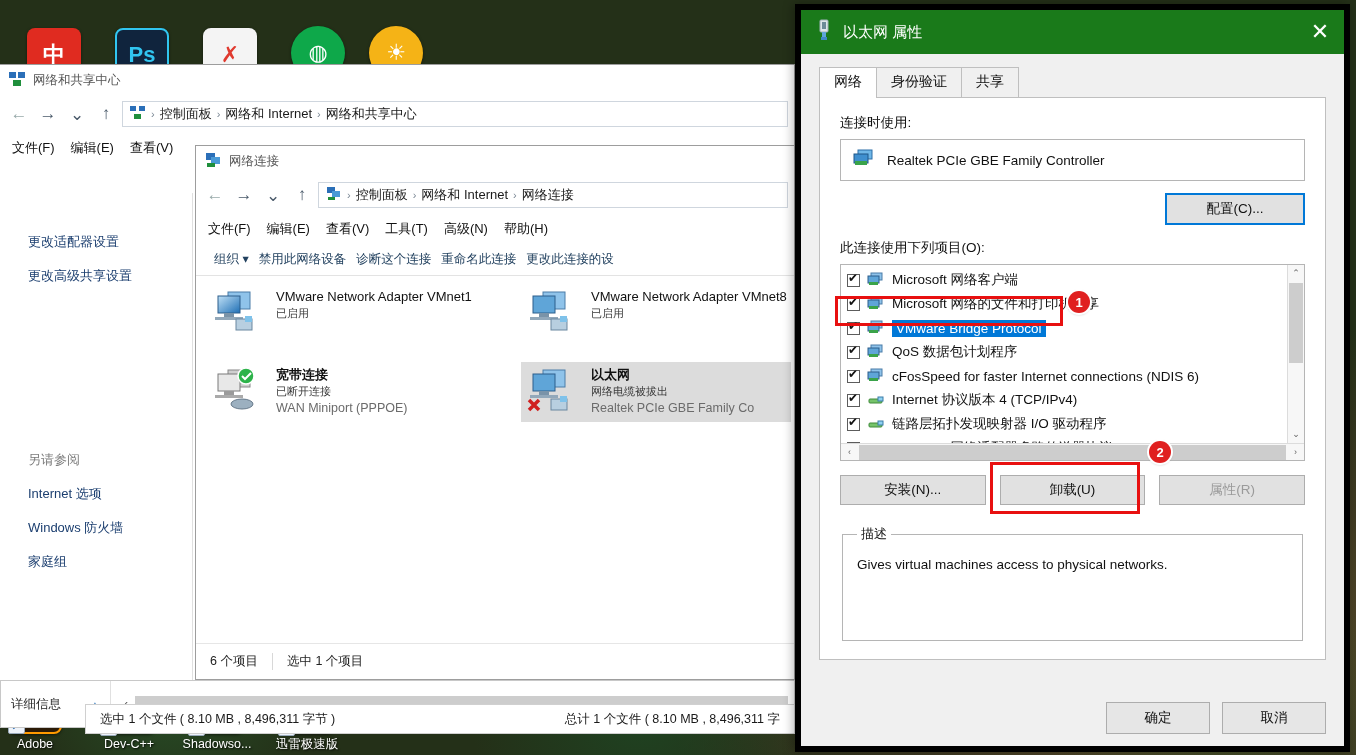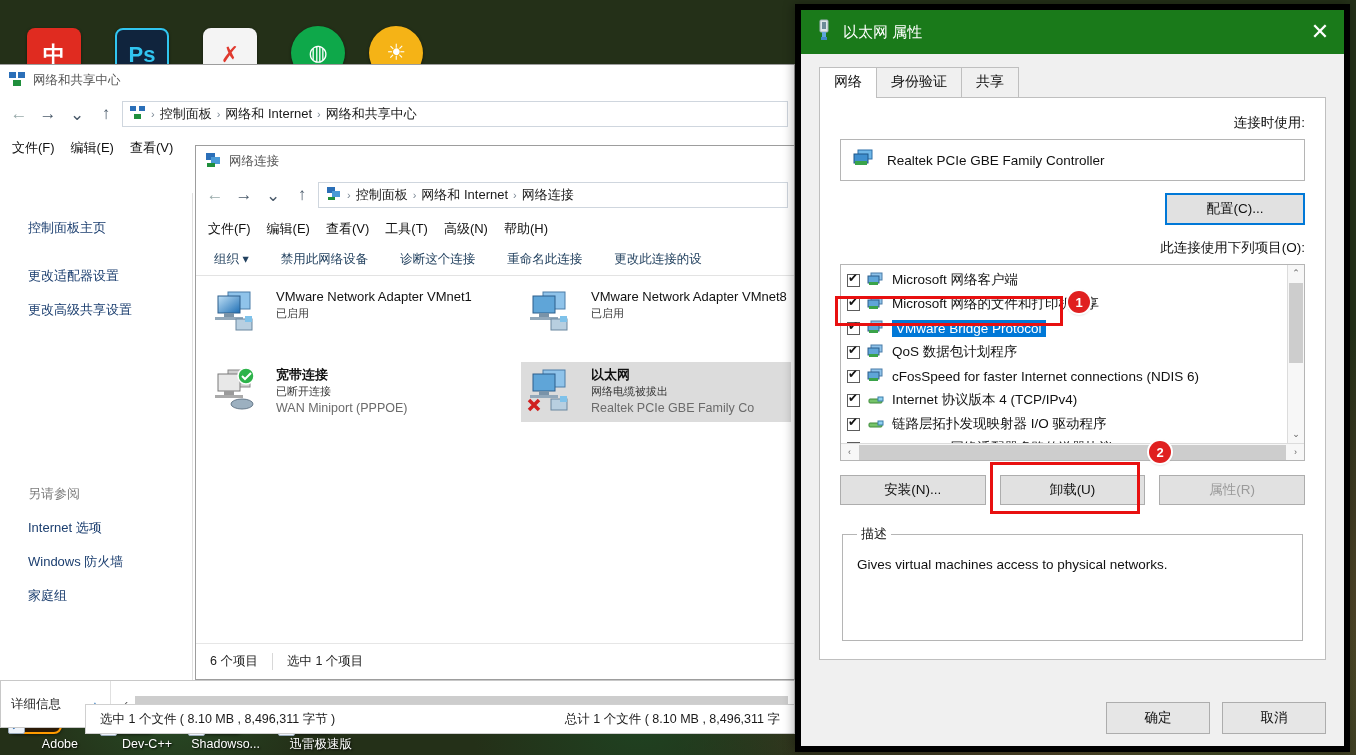--- a/index.html
+++ b/index.html
@@ -61,21 +61,21 @@
   }
   .nav-btn.active { color: #4a5a6a; }
   .crumb-box {
     flex: 1; height: 26px; border: 1px solid #cfd6de; background: #fff;
     display: flex; align-items: center; gap: 5px; padding: 0 7px;
     font-size: 13px; color: #1a1a1a; overflow: hidden; white-space: nowrap;
   }
   .crumb-sep { color: #7a8794; font-size: 11px; }
   .menu-bar { height: 30px; display: flex; align-items: center; gap: 16px; padding: 0 12px; font-size: 13px; color: #111; }
   .cmd-bar {
-    height: 32px; display: flex; align-items: center; gap: 32px; padding: 0 18px;
+    height: 32px; display: flex; align-items: center; gap: 10px; padding: 0 18px;
     font-size: 12.5px; color: #22415f;
     background: #fff; border-bottom: 1px solid #e3e3e3;
   }
 
   
   #nsc { left: 0; top: 64px; width: 795px; height: 620px; border-left: none; }
   #nsc .side { position: absolute; left: 0; top: 128px; width: 193px; bottom: 0; background: #fff; border-right: 1px solid #e0e0e0; padding: 18px 0 0 0; }
   #nsc .side a { display: block; padding: 8px 18px 8px 28px; font-size: 13px; color: #1b3e6f; }
   #nsc .side .sec { padding: 8px 18px 8px 28px; font-size: 13px; color: #7b7b7b; }
 
@@ -128,21 +128,21 @@
     font-size: 22px; color: #fff; font-weight: 300;
   }
   #dlg .body { padding: 14px 18px 0 18px; }
   .tabs { display: flex; align-items: flex-end; height: 30px; border-bottom: 1px solid #bfbfbf; position: relative; z-index: 2; }
   .tab {
     padding: 5px 14px 6px; font-size: 14px; color: #111;
     border: 1px solid #bfbfbf; border-bottom: none; background: #f0f0f0; margin-right: -1px;
   }
   .tab.on { background: #fff; position: relative; top: 1px; padding-bottom: 7px; }
   .panel { border: 1px solid #bfbfbf; border-top: none; background: #fff; padding: 16px 20px 18px; }
-  .lbl { font-size: 13.5px; color: #111; margin-bottom: 7px; text-align: right; }
+  .lbl { font-size: 13.5px; color: #111; margin-bottom: 7px; }
   .adapter-box {
     border: 1px solid #b5b5b5; background: #fff; height: 42px;
     display: flex; align-items: center; gap: 12px; padding: 0 12px; margin-bottom: 12px;
   }
   .adapter-box .txt { font-size: 13.5px; color: #111; }
   .btn {
     border: 1px solid #adadad; background: #e1e1e1; font-size: 13.5px; color: #111;
     height: 30px; display: inline-flex; align-items: center; justify-content: center;
     font-family: inherit;
   }
@@ -273,21 +273,20 @@
       <span class="crumb-sep">›</span>
       <span>网络和共享中心</span>
     </div>
   </div>
   <div class="menu-bar">
     <span>文件(F)</span>
     <span>编辑(E)</span>
     <span>查看(V)</span>
   </div>
   <div class="side">
-    <a>控制面板主页</a>
     <div style="height:14px"></div>
     <a>更改适配器设置</a>
     <a>更改高级共享设置</a>
     <div style="height:150px"></div>
     <div class="sec">另请参阅</div>
     <a>Internet 选项</a>
     <a>Windows 防火墙</a>
     <a>家庭组</a>
   </div>
 </div>

